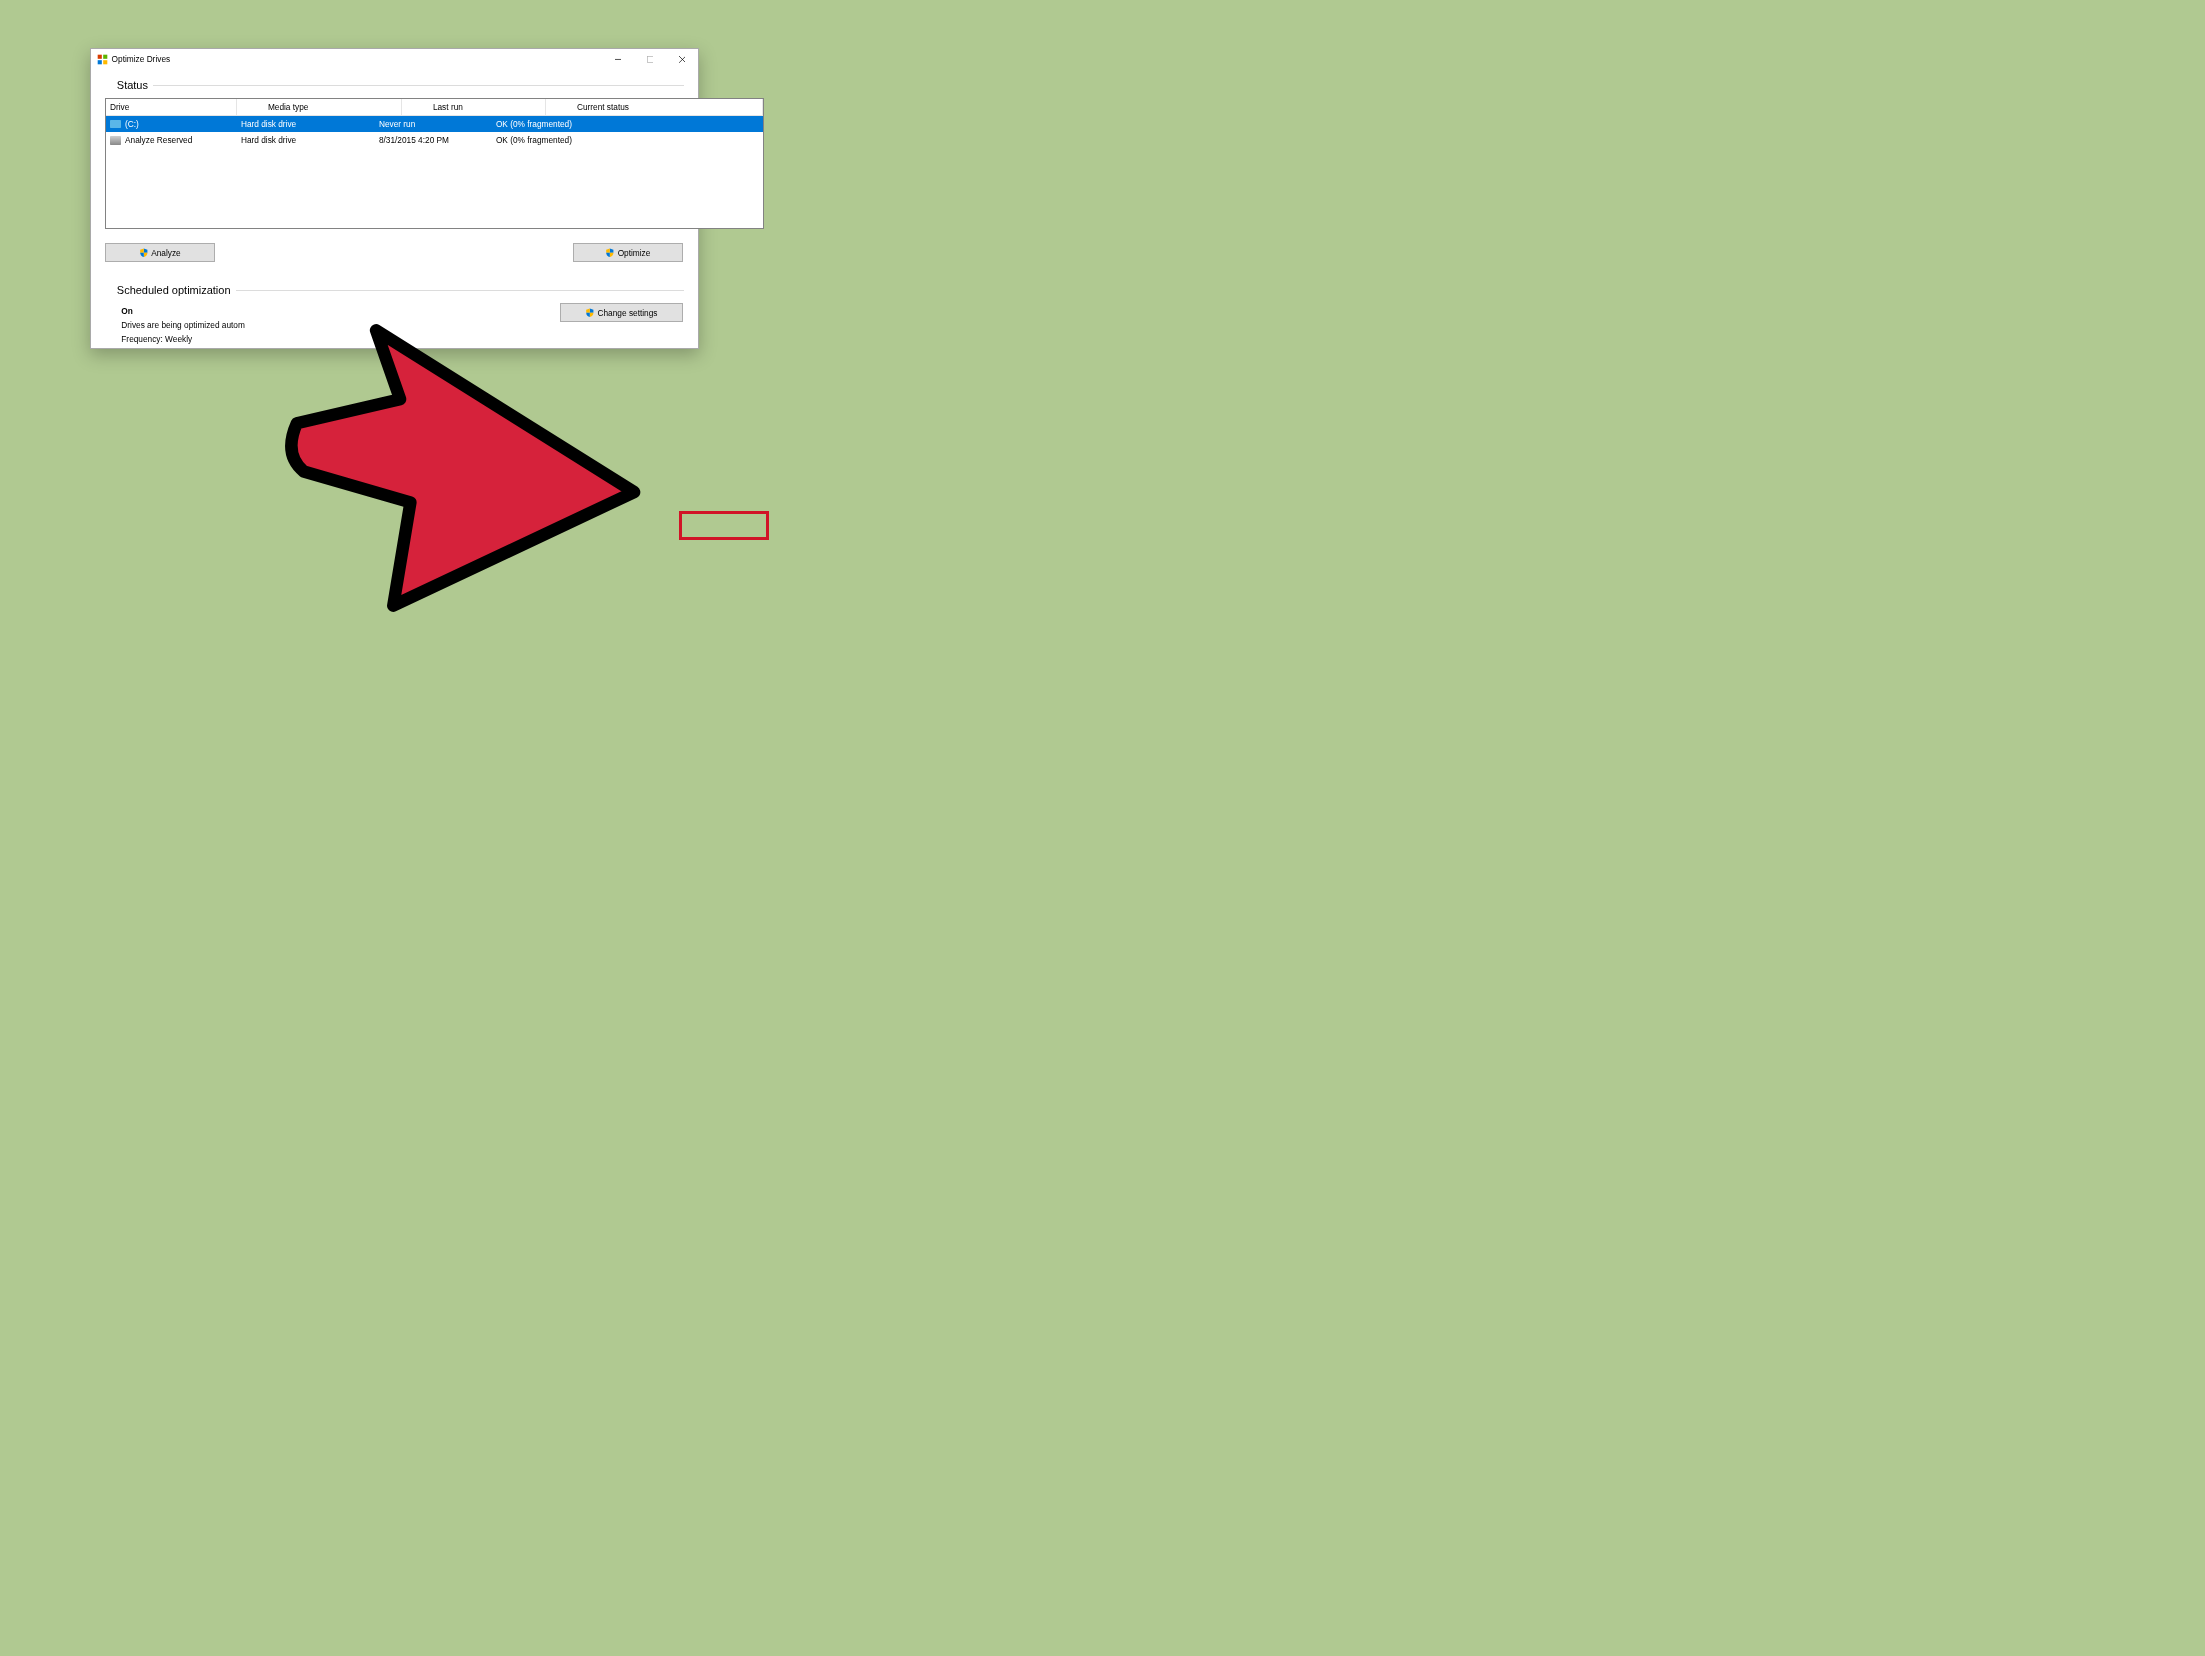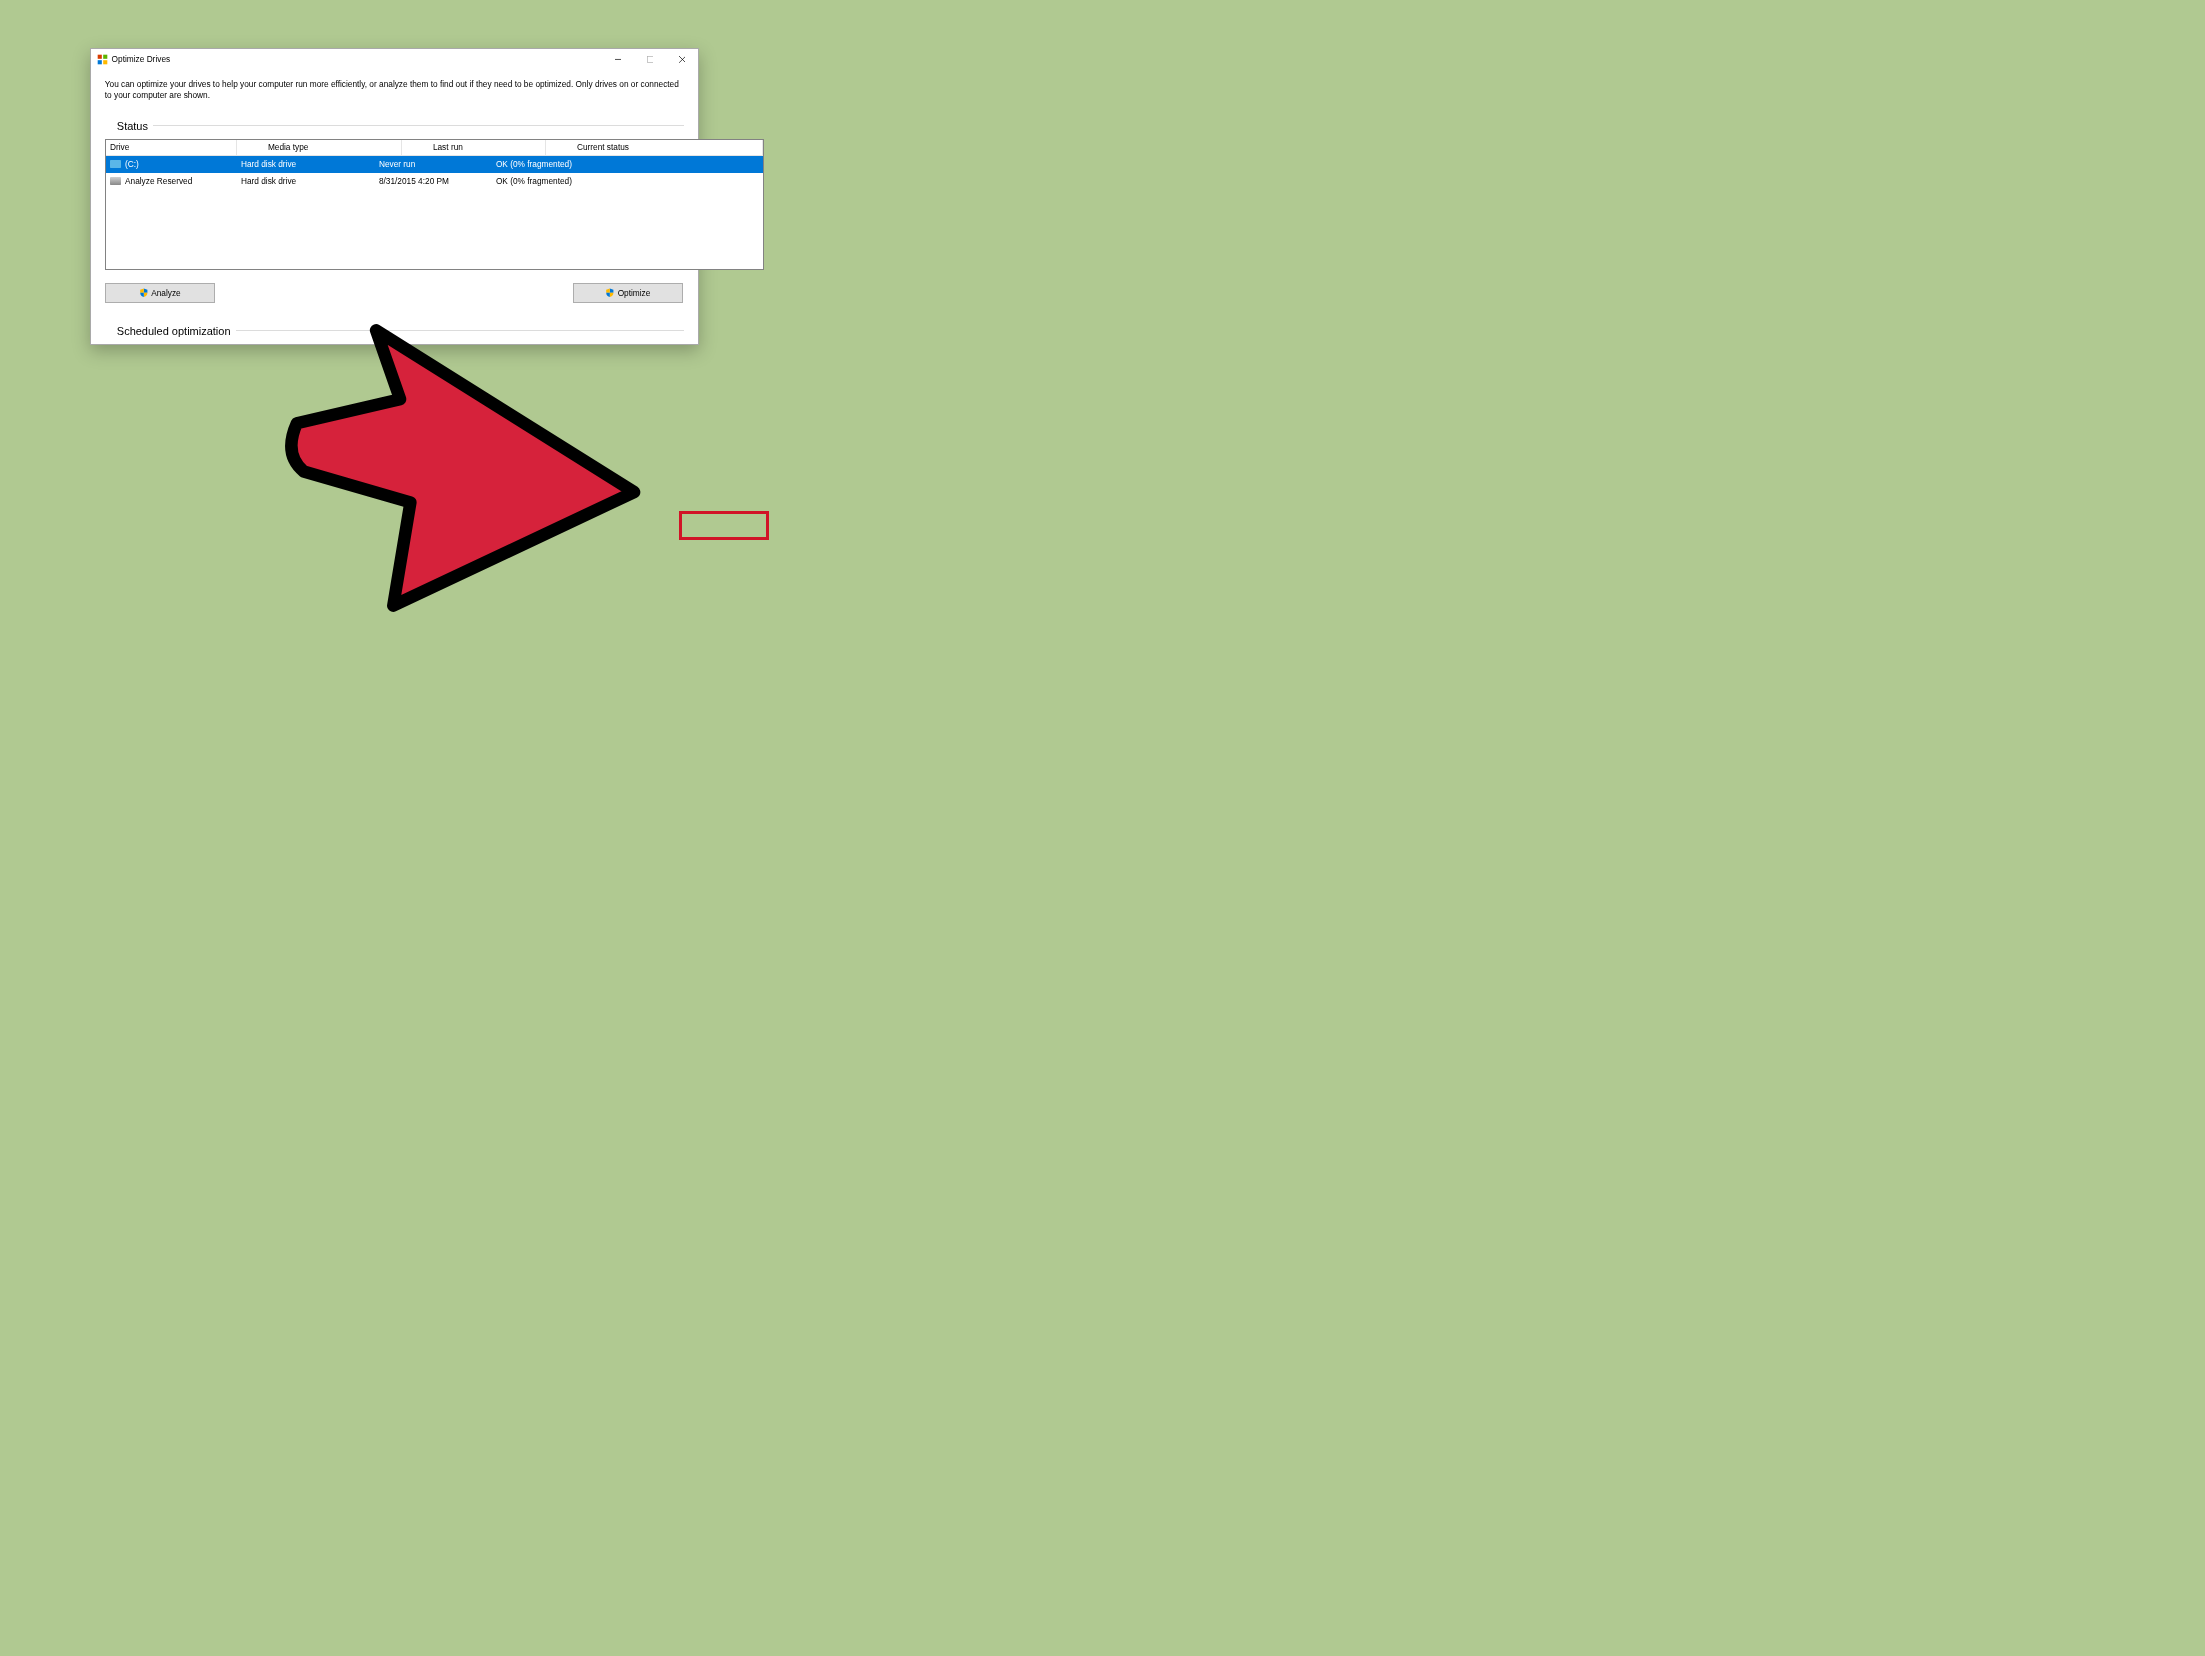--- a/index.html
+++ b/index.html
@@ -209,21 +209,20 @@
       <div class="win-btn">
         <svg width="6.9" height="6.9" viewBox="0 0 10 10">
             <line x1="0" y1="0" x2="10" y2="10" stroke="#000" stroke-width="1"></line>
             <line x1="10" y1="0" x2="0" y2="10" stroke="#000" stroke-width="1"></line>
           </svg>
       </div>
     </div>
   </div>
 
   <div class="content">
-    <p class="desc">You can optimize your drives to help your computer run more efficiently, or analyze them to find out if they need to be optimized. Only drives on or connected to your computer are shown.</p>
 
     <div class="section-header">
       <span class="lbl">Status</span>
       <span class="rule"></span>
     </div>
 
     <div class="list">
       <div class="list-head">
         <div class="col col-drive">Drive</div>
         <div class="col col-media">Media type</div>
@@ -276,20 +275,40 @@
         </span>
         <span>Optimize</span>
       </button>
     </div>
 
     <div class="section-header">
       <span class="lbl">Scheduled optimization</span>
       <span class="rule"></span>
     </div>
 
+    <div class="sched-row">
+      <div class="sched-left">
+        <div class="on">On</div>
+        <div class="line">Drives are being optimized autom</div>
+        <div class="line">Frequency: Weekly</div>
+      </div>
+      <div class="sched-right">
+        <button class="btn" style="min-width:123px">
+          <span class="shield-icon">
+            <svg viewBox="0 0 16 16" width="9.6" height="9.6">
+              <path d="M8 1 L14 3 V8 L8 8 Z" fill="#0078d7"></path>
+              <path d="M8 1 L2 3 V8 L8 8 Z" fill="#ffb900"></path>
+              <path d="M8 8 L14 8 C14 12 11 14.5 8 15 Z" fill="#ffb900"></path>
+              <path d="M8 8 L2 8 C2 12 5 14.5 8 15 Z" fill="#0078d7"></path>
+            </svg>
+          </span>
+          <span>Change settings</span>
+        </button>
+      </div>
+    </div>
   </div>
 
 
 </div>
 
 <div class="close-highlight" style="left:679px; top:511px; width:90px; height:29px;"></div>
 
 <svg class="arrow-overlay" style="left:269px; top:320px;" width="393" height="296" viewBox="0 0 570 430">
   <path d="M 40 150
            L 190 115

